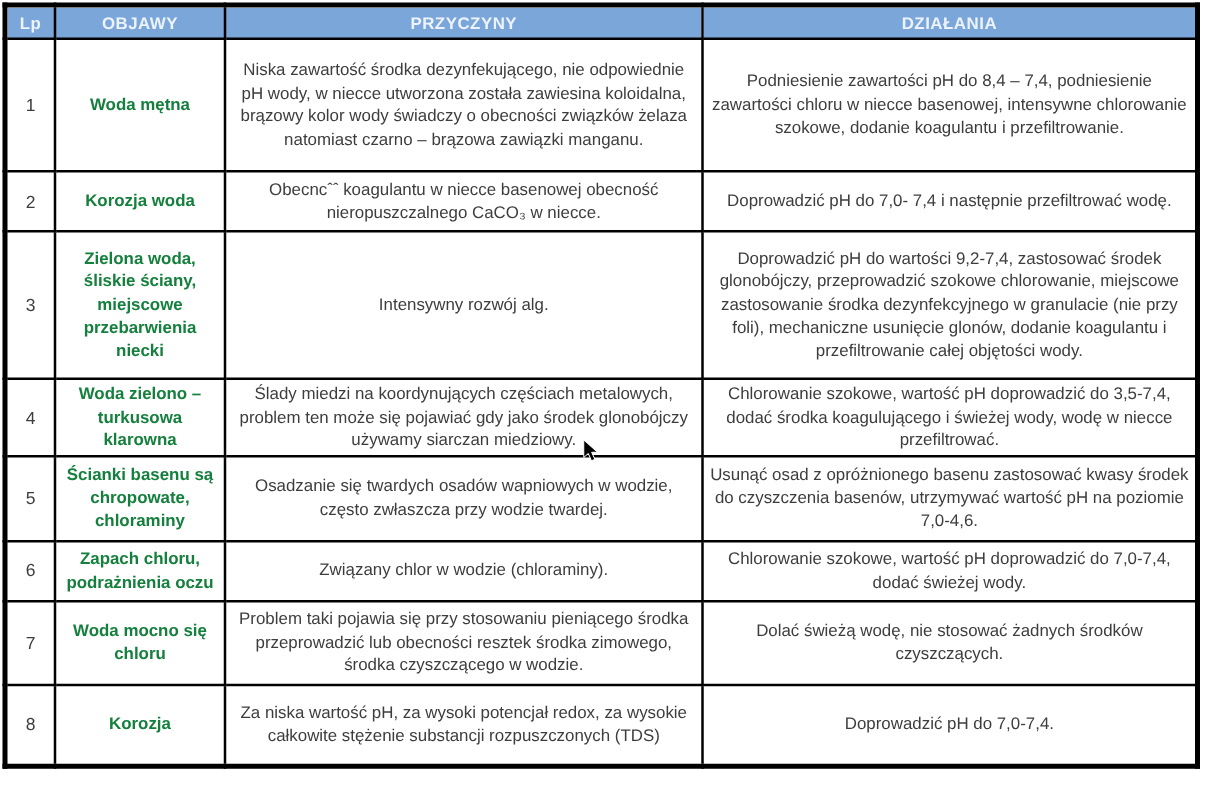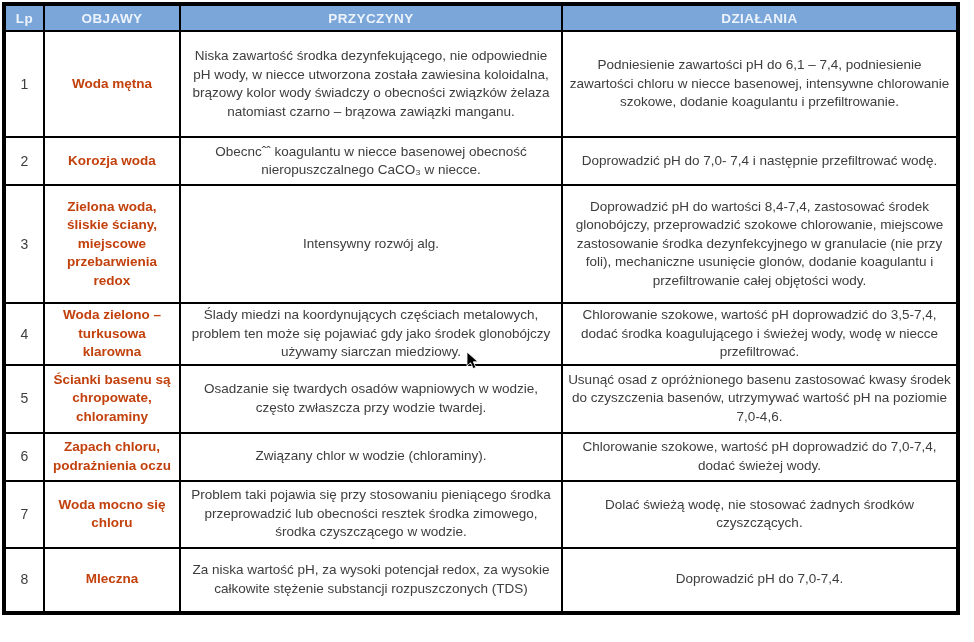--- a/index.html
+++ b/index.html
@@ -26,21 +26,21 @@
     font-size:13.5px;font-weight:bold;
     letter-spacing:.4px;
     height:20px;
     border-bottom:3px solid #000;
   }
   tbody td{
     font-size:13.5px;line-height:18.5px;color:#3D3D3D;
     background:#ffffff;
   }
   td.cell-lp{font-size:14px;}
-  td.cell-objawy{font-weight:bold;color:#c2410c;}
+  td.cell-objawy{font-weight:bold;color:#15803d;}
   
   tbody tr:nth-child(1){height:106px;}
   tbody tr:nth-child(2){height:48px;}
   tbody tr:nth-child(3){height:118px;}
   tbody tr:nth-child(4){height:57px;}
   tbody tr:nth-child(5){height:68px;}
   tbody tr:nth-child(6){height:48px;}
   tbody tr:nth-child(7){height:67px;}
   tbody tr:nth-child(8){height:65px;}
   .mouse-cursor{
@@ -64,33 +64,33 @@
       <th>OBJAWY</th>
       <th>PRZYCZYNY</th>
       <th>DZIAŁANIA</th>
     </tr>
   </thead>
   <tbody>
     <tr>
       <td class="cell-lp">1</td>
       <td class="cell-objawy">Woda mętna</td>
       <td class="cell-przyczyny">Niska zawartość środka dezynfekującego, nie odpowiednie pH wody, w niecce utworzona została zawiesina koloidalna, brązowy kolor wody świadczy o obecności związków żelaza natomiast czarno – brązowa zawiązki manganu.</td>
-      <td class="cell-dzialania">Podniesienie zawartości pH do 6,1 – 7,4, podniesienie zawartości chloru w niecce basenowej, intensywne chlorowanie szokowe, dodanie koagulantu i przefiltrowanie.</td>
+      <td class="cell-dzialania">Podniesienie zawartości pH do 8,4 – 7,4, podniesienie zawartości chloru w niecce basenowej, intensywne chlorowanie szokowe, dodanie koagulantu i przefiltrowanie.</td>
     </tr>
     <tr>
       <td class="cell-lp">2</td>
       <td class="cell-objawy">Korozja woda</td>
       <td class="cell-przyczyny">Obecncˆˆ koagulantu w niecce basenowej obecność nieropuszczalnego CaCO₃ w niecce.</td>
       <td class="cell-dzialania">Doprowadzić pH do 7,0- 7,4 i następnie przefiltrować wodę.</td>
     </tr>
     <tr>
       <td class="cell-lp">3</td>
-      <td class="cell-objawy">Zielona woda, śliskie ściany, miejscowe przebarwienia redox</td>
+      <td class="cell-objawy">Zielona woda, śliskie ściany, miejscowe przebarwienia niecki</td>
       <td class="cell-przyczyny">Intensywny rozwój alg.</td>
-      <td class="cell-dzialania">Doprowadzić pH do wartości 8,4-7,4, zastosować środek glonobójczy, przeprowadzić szokowe chlorowanie, miejscowe zastosowanie środka dezynfekcyjnego w granulacie (nie przy foli), mechaniczne usunięcie glonów, dodanie koagulantu i przefiltrowanie całej objętości wody.</td>
+      <td class="cell-dzialania">Doprowadzić pH do wartości 9,2-7,4, zastosować środek glonobójczy, przeprowadzić szokowe chlorowanie, miejscowe zastosowanie środka dezynfekcyjnego w granulacie (nie przy foli), mechaniczne usunięcie glonów, dodanie koagulantu i przefiltrowanie całej objętości wody.</td>
     </tr>
     <tr>
       <td class="cell-lp">4</td>
       <td class="cell-objawy">Woda zielono – turkusowa klarowna</td>
       <td class="cell-przyczyny">Ślady miedzi na koordynujących częściach metalowych, problem ten może się pojawiać gdy jako środek glonobójczy używamy siarczan miedziowy.</td>
       <td class="cell-dzialania">Chlorowanie szokowe, wartość pH doprowadzić do 3,5-7,4, dodać środka koagulującego i świeżej wody, wodę w niecce przefiltrować.</td>
     </tr>
     <tr>
       <td class="cell-lp">5</td>
       <td class="cell-objawy">Ścianki basenu są chropowate, chloraminy</td>
@@ -104,21 +104,21 @@
       <td class="cell-dzialania">Chlorowanie szokowe, wartość pH doprowadzić do 7,0-7,4, dodać świeżej wody.</td>
     </tr>
     <tr>
       <td class="cell-lp">7</td>
       <td class="cell-objawy">Woda mocno się chloru</td>
       <td class="cell-przyczyny">Problem taki pojawia się przy stosowaniu pieniącego środka przeprowadzić lub obecności resztek środka zimowego, środka czyszczącego w wodzie.</td>
       <td class="cell-dzialania">Dolać świeżą wodę, nie stosować żadnych środków czyszczących.</td>
     </tr>
     <tr>
       <td class="cell-lp">8</td>
-      <td class="cell-objawy">Mleczna</td>
+      <td class="cell-objawy">Korozja</td>
       <td class="cell-przyczyny">Za niska wartość pH, za wysoki potencjał redox, za wysokie całkowite stężenie substancji rozpuszczonych (TDS)</td>
       <td class="cell-dzialania">Doprowadzić pH do 7,0-7,4.</td>
     </tr>
   </tbody>
 </table>
 
 <div class="mouse-cursor">
   <svg width="14" height="19" viewBox="0 0 14 19" xmlns="http://www.w3.org/2000/svg">
     <path d="M1,1 L1,15 L4.6,11.8 L7.2,17.6 L9.9,16.4 L7.3,10.8 L12,10.8 Z" fill="#000000" stroke="#ffffff" stroke-width="0.8"></path>
   </svg>

